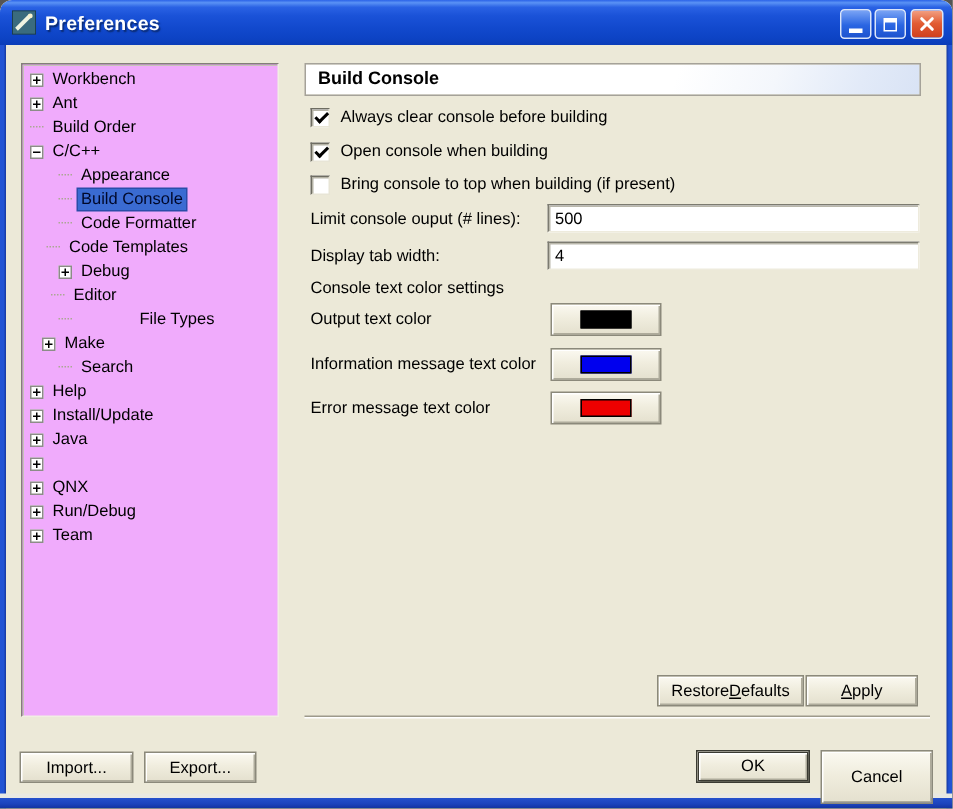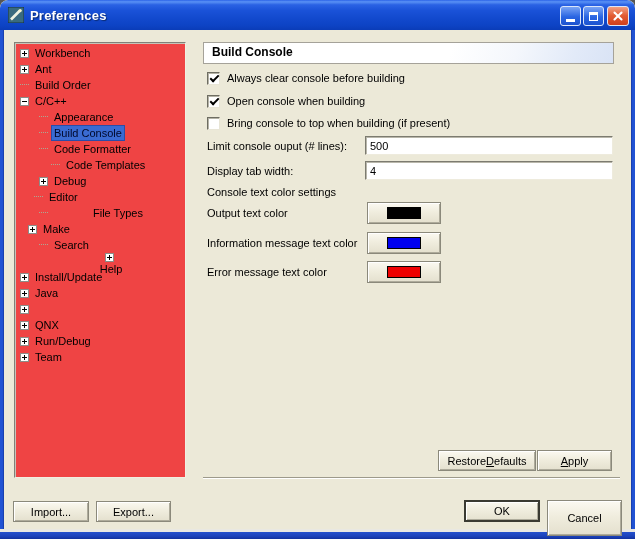--- a/index.html
+++ b/index.html
@@ -34,21 +34,21 @@
   
   .frame-l { position:absolute; left:0; top:30px; width:4px; height:509px;
     background:linear-gradient(90deg,#2153d4 60%,#15379e 100%); }
   .frame-r { position:absolute; left:631px; top:30px; width:4px; height:509px;
     background:linear-gradient(270deg,#2153d4 60%,#15379e 100%); }
   .frame-b { position:absolute; left:0; top:529px; width:635px; height:10px;
     background:linear-gradient(180deg,#e9e8e2 0%,#e9e8e2 28%,#2450cc 30%,#1c43bc 70%,#12329e 100%); }
   
   .tree {
     position:absolute; left:14px; top:42px; width:172px; height:436px;
-    background:#ef4444; box-sizing:border-box; overflow:hidden;
+    background:#f0abfc; box-sizing:border-box; overflow:hidden;
     border:1px solid; border-color:#828078 #f1efe2 #f1efe2 #828078;
     box-shadow:inset 1px 1px 0 #c6c4b8; padding-top:2px;
   }
   .tree-row { height:16px; display:flex; align-items:center; font-size:11px; white-space:nowrap; }
   .expander { width:9px; height:9px; box-sizing:border-box; border:1px solid #8c8c88;
     background:#fff; position:relative; flex:none; margin-right:4px; }
   .expander::before { content:''; position:absolute; left:1px; top:3px; width:5px; height:1px; background:#000; }
   .expander.plus::after { content:''; position:absolute; left:3px; top:1px; width:1px; height:5px; background:#000; }
   .stub { width:9px; height:1px; border-top:1px dotted #aba894; flex:none; margin-right:4px; }
   .tree-label { padding:1px 2px; line-height:12px; }
@@ -141,21 +141,21 @@
         <span class="tree-label">Appearance</span>
       </div>
       <div class="tree-row selected" style="padding-left: 24px;">
         <span class="stub"></span>
         <span class="tree-label">Build Console</span>
       </div>
       <div class="tree-row" style="padding-left: 24px;">
         <span class="stub"></span>
         <span class="tree-label">Code Formatter</span>
       </div>
-      <div class="tree-row" style="padding-left: 36px;">
+      <div class="tree-row" style="padding-left: 16px;">
         <span class="stub"></span>
         <span class="tree-label">Code Templates</span>
       </div>
       <div class="tree-row" style="padding-left: 24px;">
         <span class="expander plus"></span>
         <span class="tree-label">Debug</span>
       </div>
       <div class="tree-row" style="padding-left: 19px;">
         <span class="stub"></span>
         <span class="tree-label">Editor</span>
@@ -165,21 +165,21 @@
         <span class="tree-label">File Types</span>
       </div>
       <div class="tree-row" style="padding-left: 13px;">
         <span class="expander plus"></span>
         <span class="tree-label">Make</span>
       </div>
       <div class="tree-row" style="padding-left: 24px;">
         <span class="stub"></span>
         <span class="tree-label">Search</span>
       </div>
-      <div class="tree-row" style="padding-left: 22px; flex-direction: column;">
+      <div class="tree-row" style="padding-left: 5px;">
         <span class="expander plus"></span>
         <span class="tree-label">Help</span>
       </div>
       <div class="tree-row" style="padding-left: 5px;">
         <span class="expander plus"></span>
         <span class="tree-label">Install/Update</span>
       </div>
       <div class="tree-row" style="padding-left: 5px;">
         <span class="expander plus"></span>
         <span class="tree-label">Java</span>

